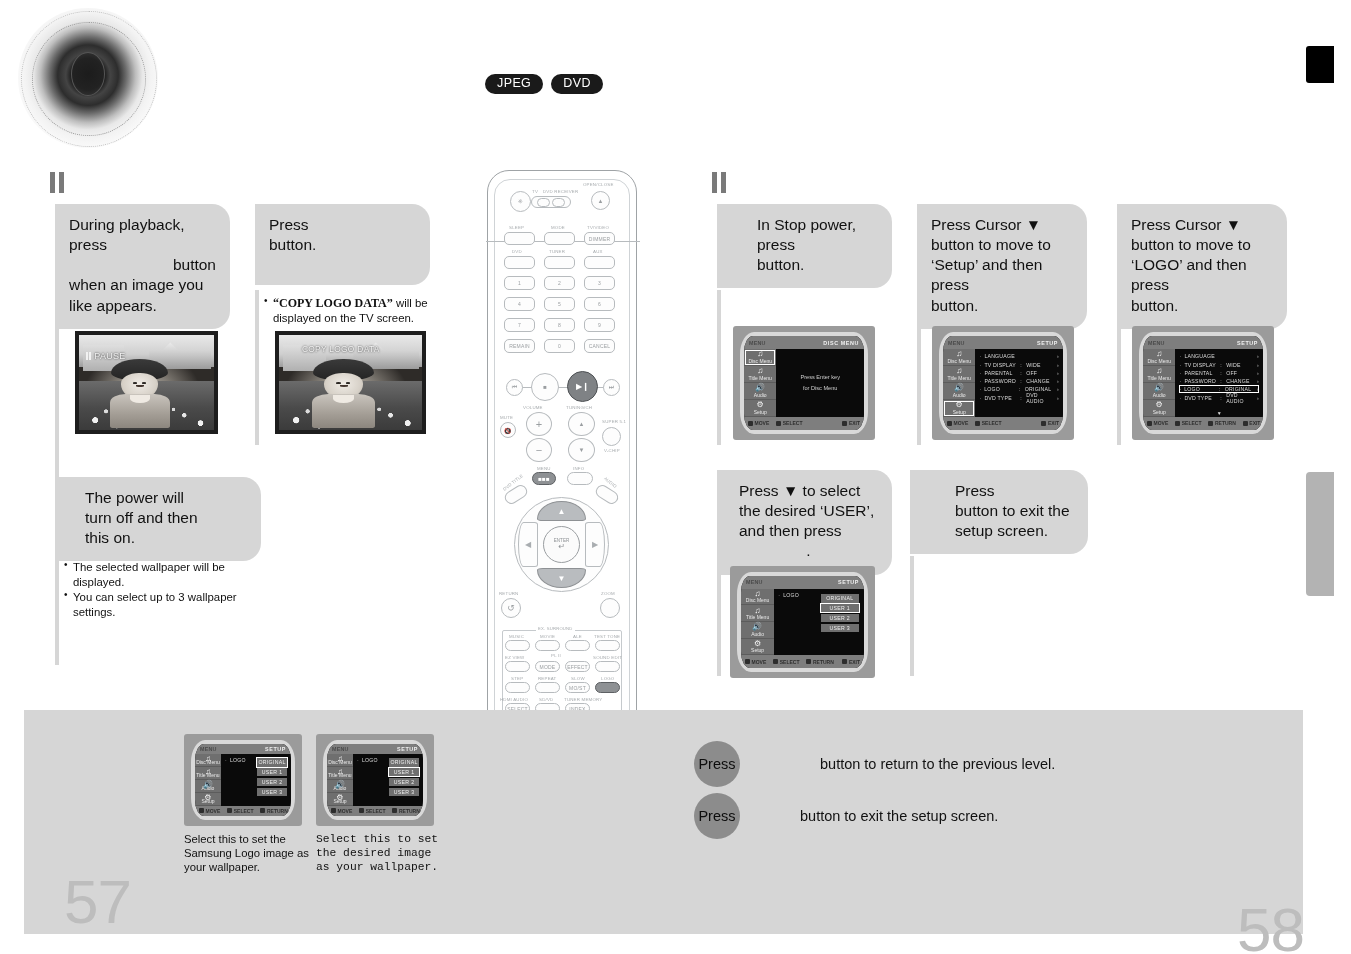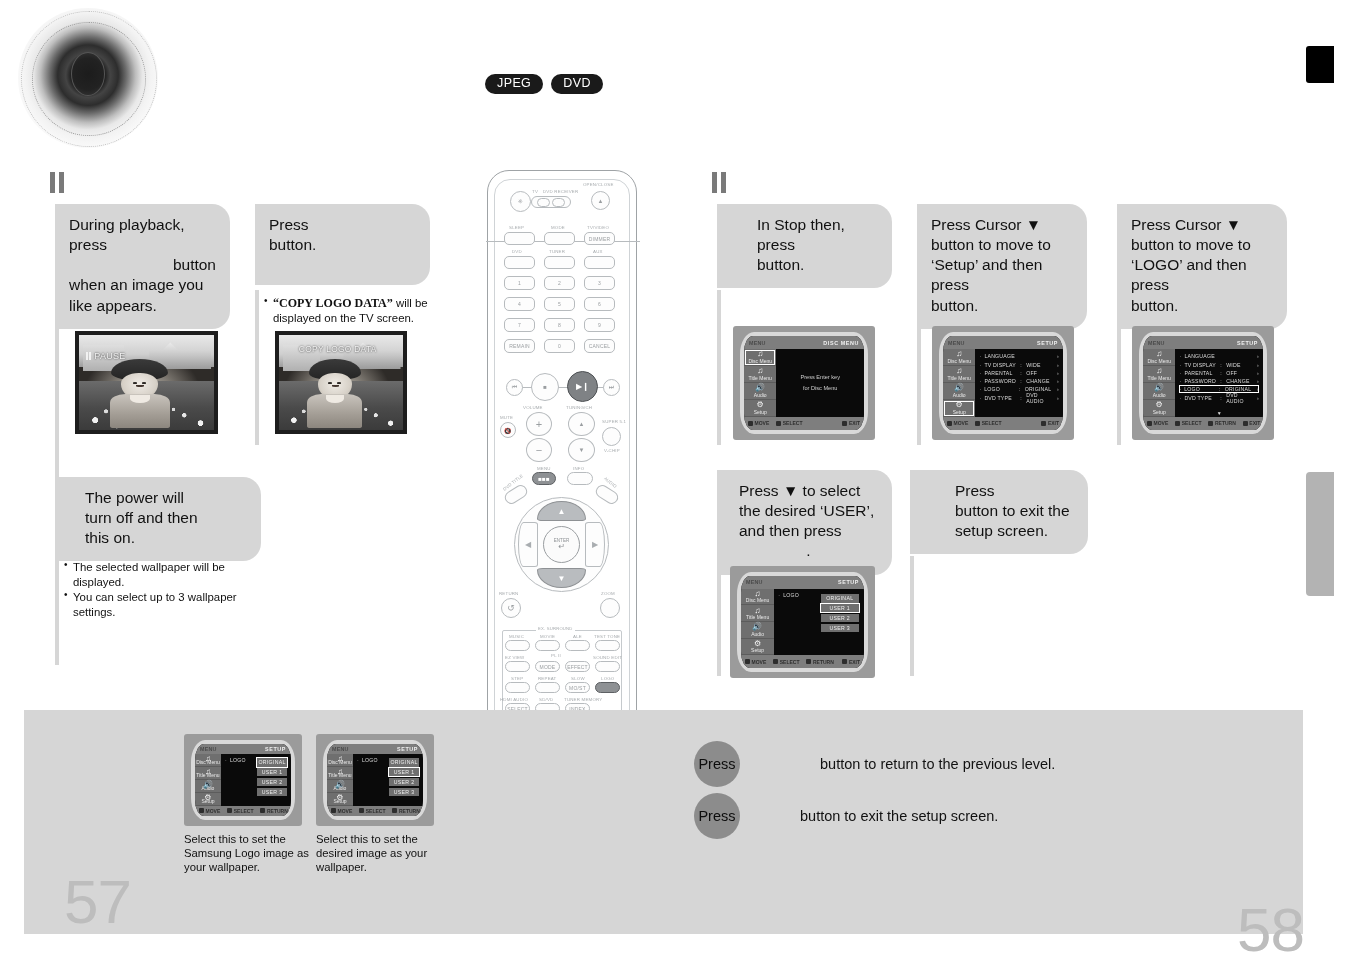--- a/index.html
+++ b/index.html
@@ -438,21 +438,21 @@
   <div class="stem" style="left:255px; top:290px; height:155px;"></div>
 
   <div class="note" style="left:264px; top:296px; width:170px;">
     <ul>
         <li>
       <b>“COPY LOGO DATA”</b><span> will be displayed on the TV screen.</span>
     </li>
       </ul>
   </div>
 
-  <div class="photo" style="left:275px; top:331px; width:132px; height:103px;">
+  <div class="photo" style="left:275px; top:331px; width:151px; height:103px;">
     <div class="photo-inner">
       <div class="ph-sky"></div>
         <div class="ph-bld2"></div>
         <div class="ph-bld"></div>
       <div class="ph-flowers"></div>
       <div class="ph-child">
         <div class="ph-hat"></div>
         <div class="ph-face">
           <div class="ph-eye l"></div>
             <div class="ph-eye r"></div>
@@ -600,21 +600,21 @@
     <div class="rlbl" style="left:76px; top:526px;">TUNER MEMORY</div>
     <div class="rbtn oval" style="left:77px; top:532px; width:25px; height:11px;">INDEX</div>
   </div>
 
   <div class="sec-mark" style="left:712px; top:172px;">
     <span></span>
       <span></span>
   </div>
 
   <div class="bubble" style="left:717px; top:204px; width:175px; padding-left:40px;">
-    <div>In Stop then,</div>
+    <div>In Stop power,</div>
     <div>press</div>
     <div>button.</div>
   </div>
   <div class="stem" style="left:717px; top:290px; height:155px;"></div>
 
   <div class="tv" style="left:733px; top:326px; width:142px; height:114px;">
     <div class="tv-frame">
         <div class="tv-scr">
       <div class="tv-top">
         <span class="lbl-left">MENU</span>
@@ -1050,21 +1050,21 @@
             </span>
         <span>
               <i></i>
               <b>RETURN</b>
             </span>
 
       </div>
     </div>
       </div>
   </div>
-  <div class="cap" style="left:316px; top:832px; width:132px;">Select this to set the desired image as your wallpaper.</div>
+  <div class="cap" style="left:316px; top:832px; width:132px;font-family:Liberation Mono, monospace;">Select this to set the desired image as your wallpaper.</div>
 
   <div class="pressrow" style="left:694px; top:741px;">
     <div class="press-pill">Press</div>
     <span class="press-gap" style="width:80px;"></span>
     <span>button to return to the previous level.</span>
   </div>
   <div class="pressrow" style="left:694px; top:793px;">
     <div class="press-pill">Press</div>
     <span class="press-gap" style="width:60px;"></span>
     <span>button to exit the setup screen.</span>

